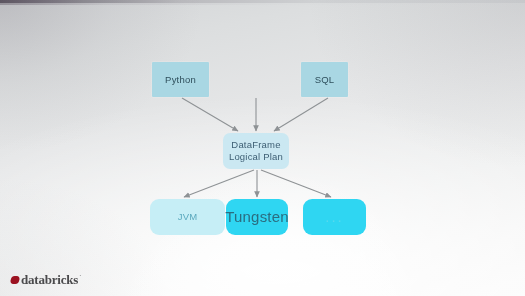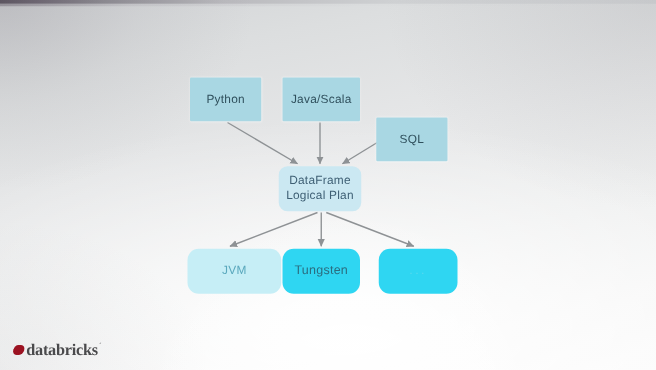--- a/index.html
+++ b/index.html
@@ -84,21 +84,21 @@
   }
   .backend-pale {
     background: #c6eef6;
     color: #5aa8bd;
     font-size: 9.5px;
     border-radius: 9px;
   }
   .backend-bright {
     background: #2fd6f2;
     color: #2b6d80;
-    font-size: 10px;
+    font-size: 15px;
     border-radius: 9px;
   }
   .backend-bright.dots { color: #57d9ee; letter-spacing: 2px; }
 
   #arrows {
     position: absolute;
     left: 0; top: 0;
     width: 525px; height: 296px;
     z-index: 2;
   }
@@ -160,25 +160,22 @@
       <line x1="254" y1="170" x2="184" y2="197"></line>
       <line x1="257" y1="170" x2="257" y2="197"></line>
       <line x1="261" y1="170" x2="331" y2="197"></line>
     </g>
   </svg>
 
   <div class="node lang-box" id="node-python" style="left:152px; top:62px; width:57px; height:35px;">
     <span class="node-label">Python</span>
   </div>
 
-  <div class="node lang-box" id="node-java-scala" style="left:226px; top:62px; width:62px; height:35px;">
-    <span class="node-label">Java/Scala</span>
-  </div>
-
-  <div class="node lang-box" id="node-sql" style="left:301px; top:62px; width:57px; height:35px;margin-top:32px;">
+
+  <div class="node lang-box" id="node-sql" style="left:301px; top:62px; width:47px; height:35px;">
     <span class="node-label">SQL</span>
   </div>
 
   <div class="node plan-box" id="node-plan" style="left:223px; top:133px; width:66px; height:36px;">
     <span class="node-label">DataFrame
 Logical Plan</span>
   </div>
 
   <div class="node backend-pale" id="node-jvm" style="left:150px; top:199px; width:75px; height:36px;align-items:center;">
     <span class="node-label">JVM</span>

